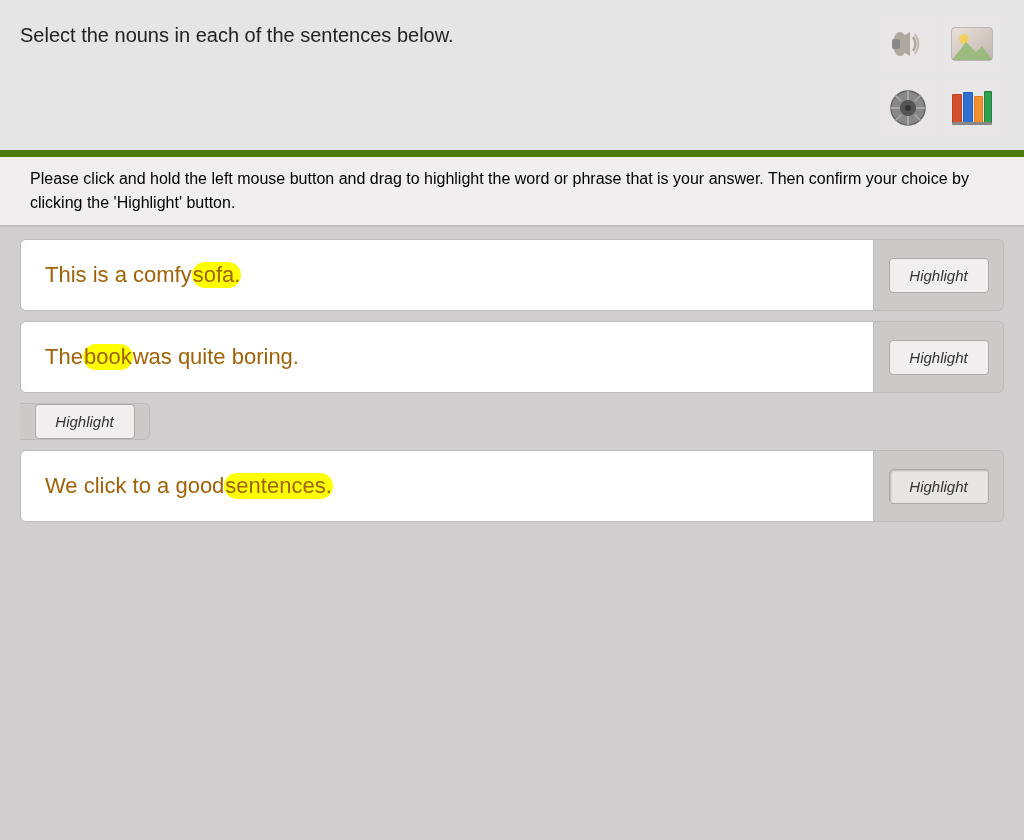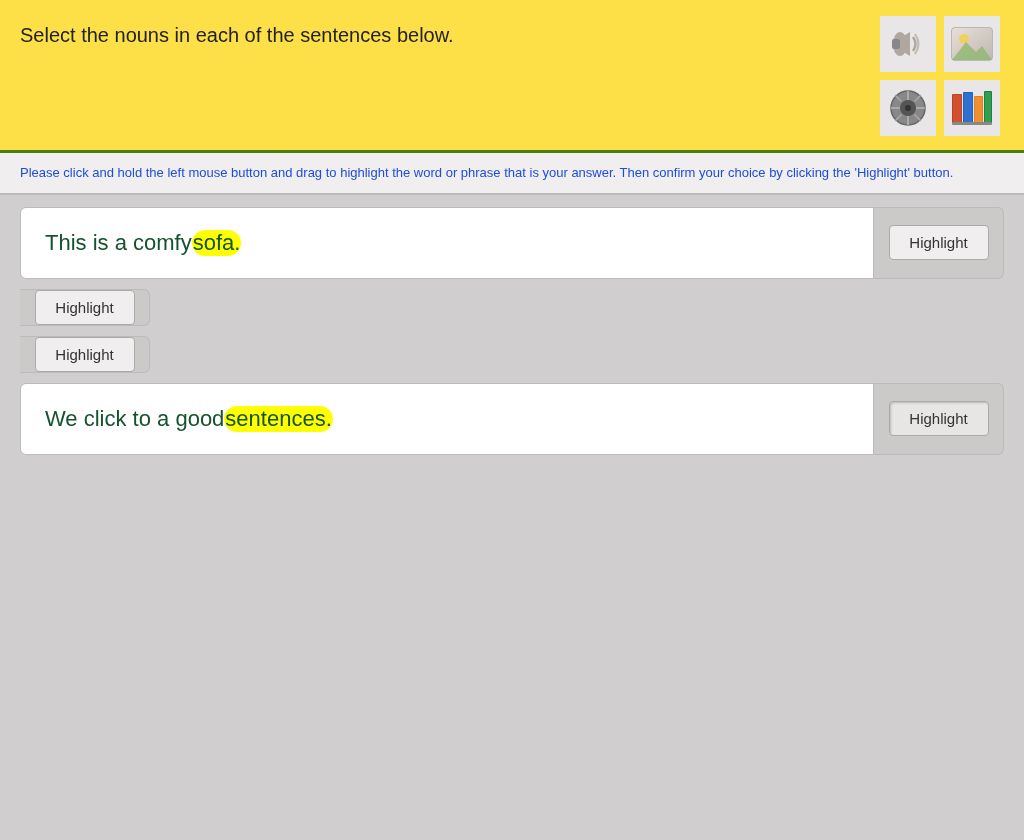--- a/index.html
+++ b/index.html
@@ -10,26 +10,26 @@
 
     body {
       font-family: Arial, sans-serif;
       background: #d0cece;
       width: 1024px;
       height: 840px;
       overflow: hidden;
     }
 
     .header {
-      background: #fde047;
+      background: #e5e5e5;
       padding: 16px 20px 10px 20px;
       display: flex;
       align-items: flex-start;
       justify-content: space-between;
-      border-bottom: 3px solid #4d7c0f;
+      border-bottom: 7px solid #4d7c0f;
     }
 
     .header-title {
       font-size: 20px;
       color: #222;
       margin-top: 8px;
     }
 
     .header-icons {
       display: grid;
@@ -63,23 +63,23 @@
       height: 40px;
     }
 
     .icon-books {
       width: 44px;
       height: 44px;
     }
 
     .instructions {
       background: #f0eeee;
-      padding: 10px 20px;
-      font-size: 13px;
-      color: #1d4ed8;
+      padding: 10px 30px;
+      font-size: 16px;
+      color: #000000;
       border-bottom: 2px solid #bbb;
       line-height: 1.5;
     }
 
     .main-content {
       background: #d0cece;
       padding: 12px 20px;
       display: flex;
       flex-direction: column;
       gap: 10px;
@@ -91,21 +91,21 @@
       background: transparent;
     }
 
     .sentence-box {
       flex: 1;
       background: white;
       border: 1.5px solid #bbb;
       border-radius: 6px 0 0 6px;
       padding: 22px 24px;
       font-size: 22px;
-      color: #14532d;
+      color: #a16207;
       display: flex;
       align-items: center;
     }
 
     .highlight-panel {
       width: 130px;
       background: #ccc9c9;
       border: 1.5px solid #bbb;
       border-left: none;
       border-radius: 0 6px 6px 0;
@@ -116,20 +116,21 @@
 
     .highlight-btn {
       background: #f0eeee;
       border: 1.5px solid #aaa;
       border-radius: 4px;
       padding: 8px 16px;
       font-size: 15px;
       color: #333;
       cursor: pointer;
       width: 100px;
+      font-style: italic;
     }
 
     .highlight-btn.active {
       background: #e8e6e4;
       box-shadow: inset 1px 1px 2px rgba(0,0,0,0.2);
     }
 
     .highlight {
       background: yellow;
       padding: 0 1px;
@@ -211,20 +212,25 @@
       <span>This is a comfy </span>
         <span class="highlight">sofa.</span>
         <span></span>
     </div>
     <div class="highlight-panel">
       <button class="highlight-btn">Highlight</button>
     </div>
   </div>
 
   <div class="sentence-row">
+    <div class="sentence-box">
+      <span>The </span>
+        <span class="highlight">book</span>
+        <span> was quite boring.</span>
+    </div>
     <div class="highlight-panel">
       <button class="highlight-btn">Highlight</button>
     </div>
   </div>
 
   <div class="sentence-row">
     <div class="highlight-panel">
       <button class="highlight-btn">Highlight</button>
     </div>
   </div>

